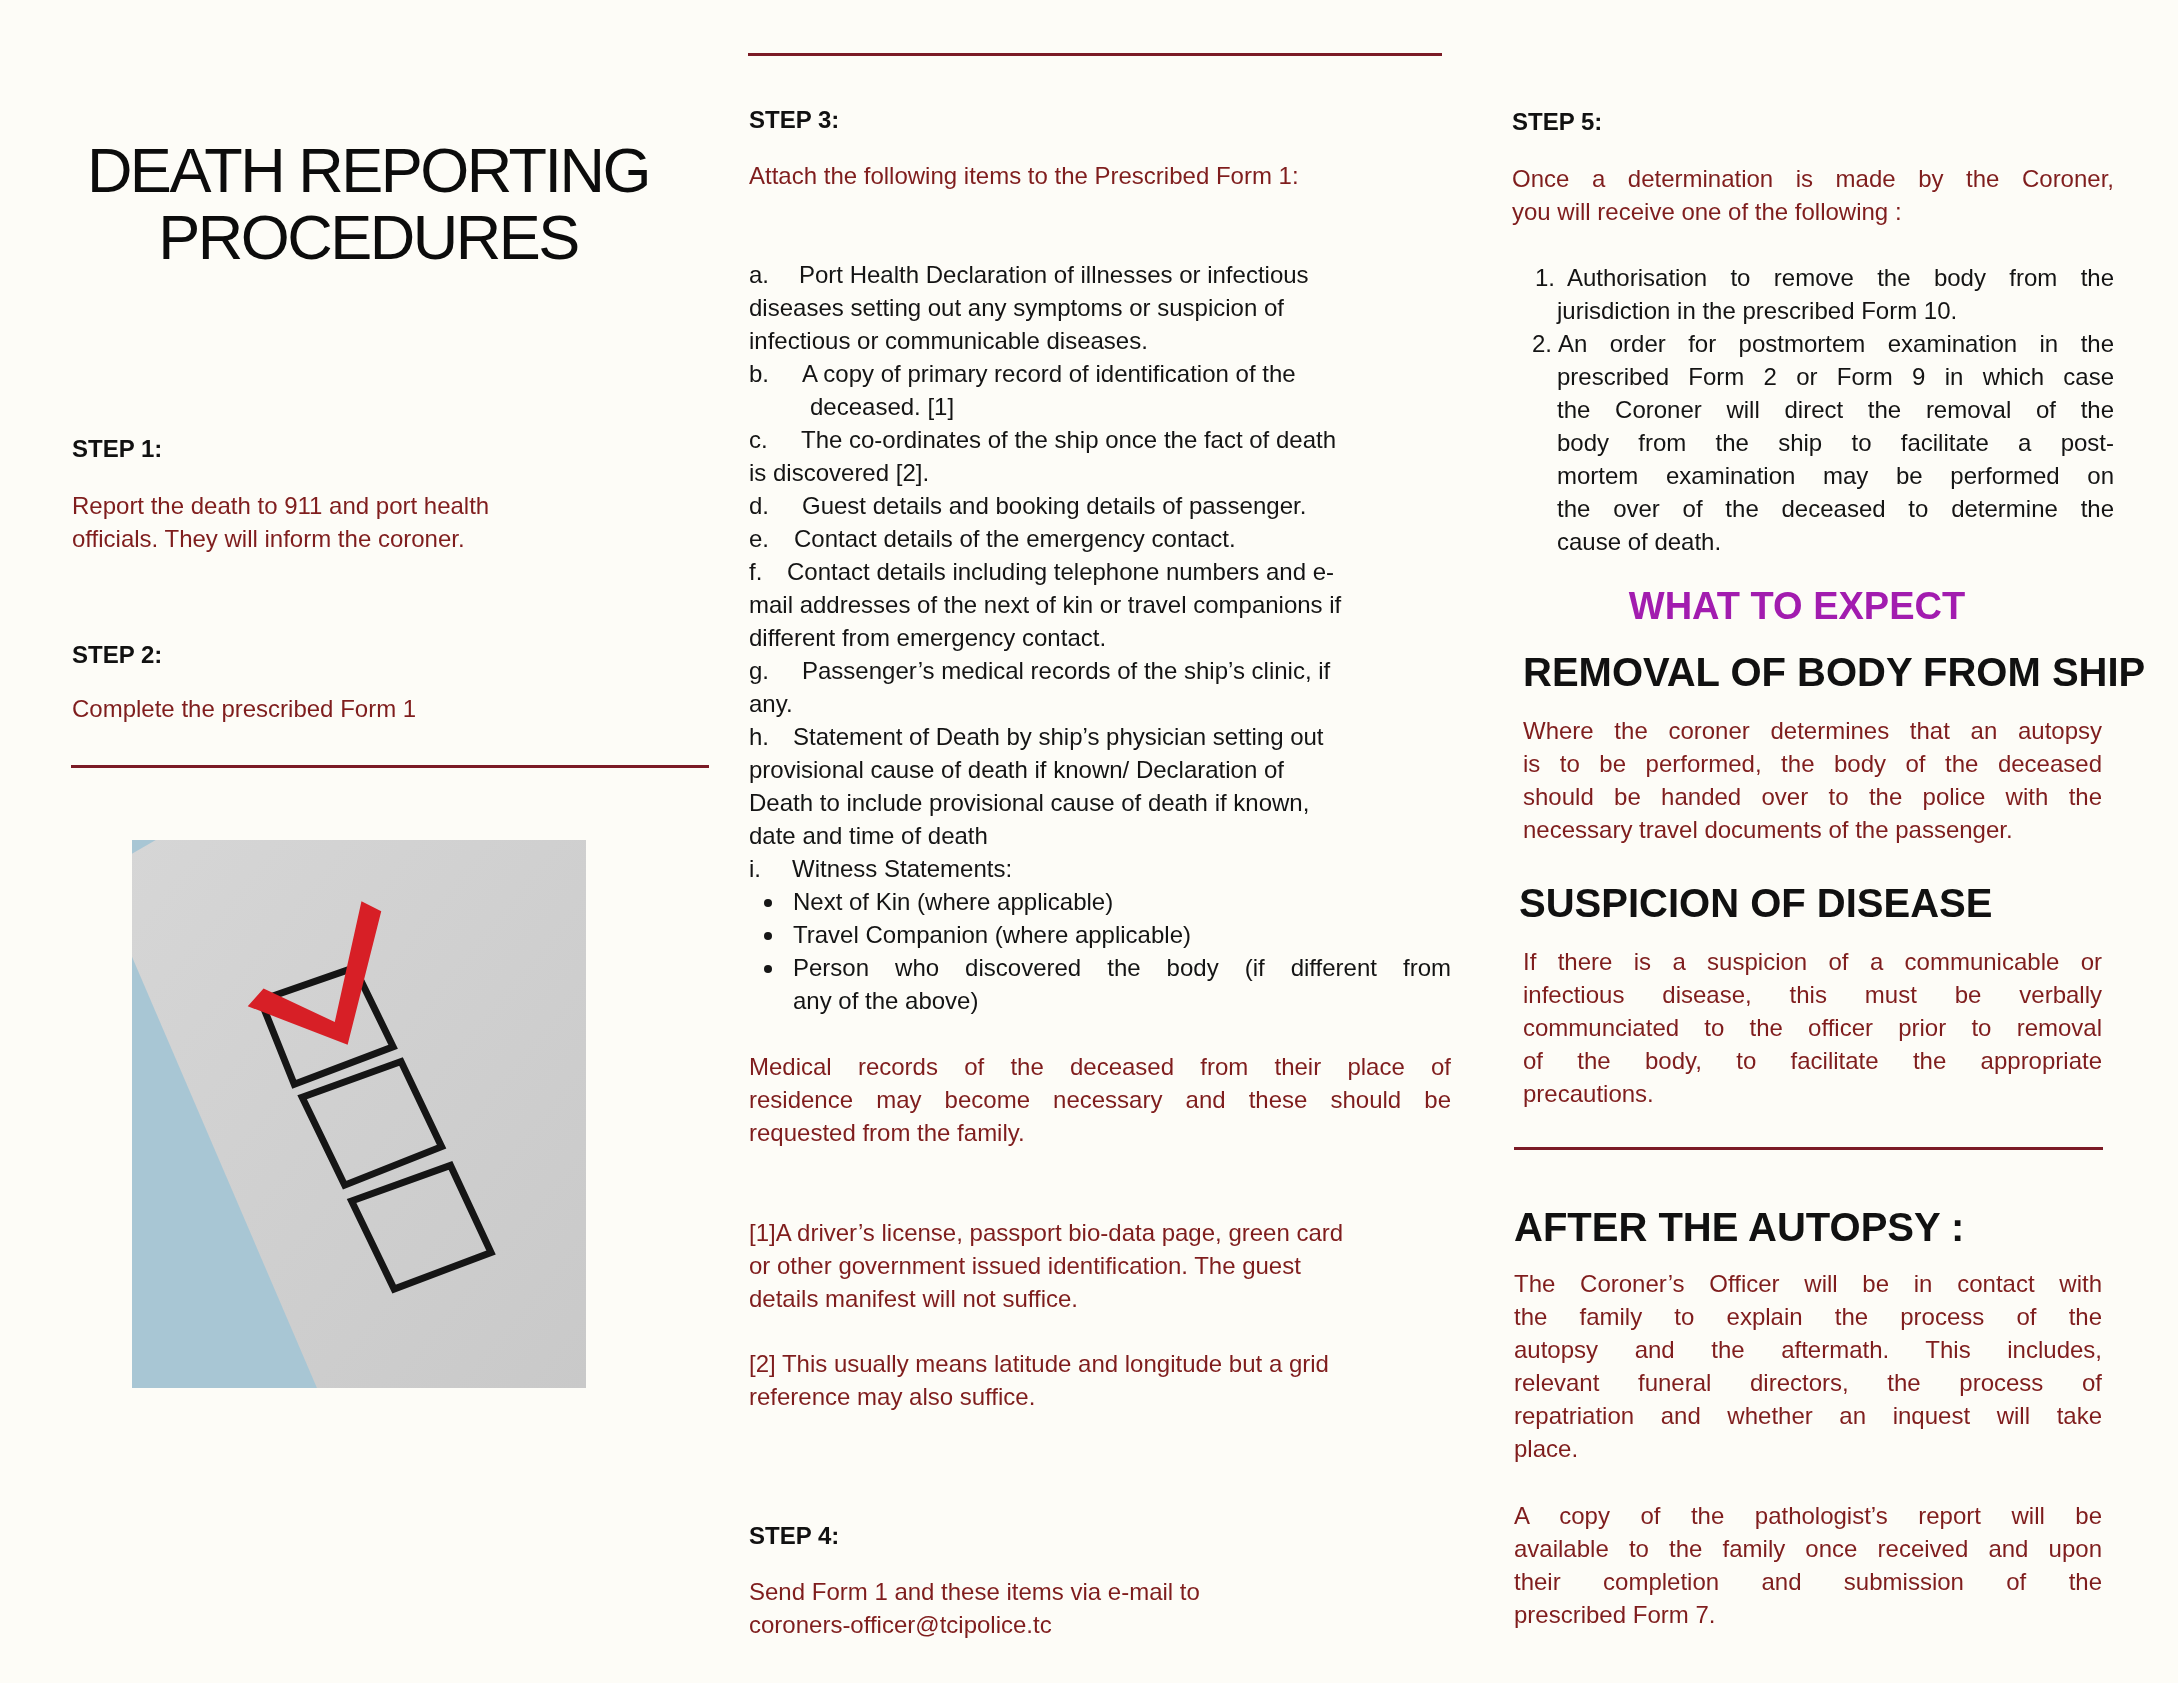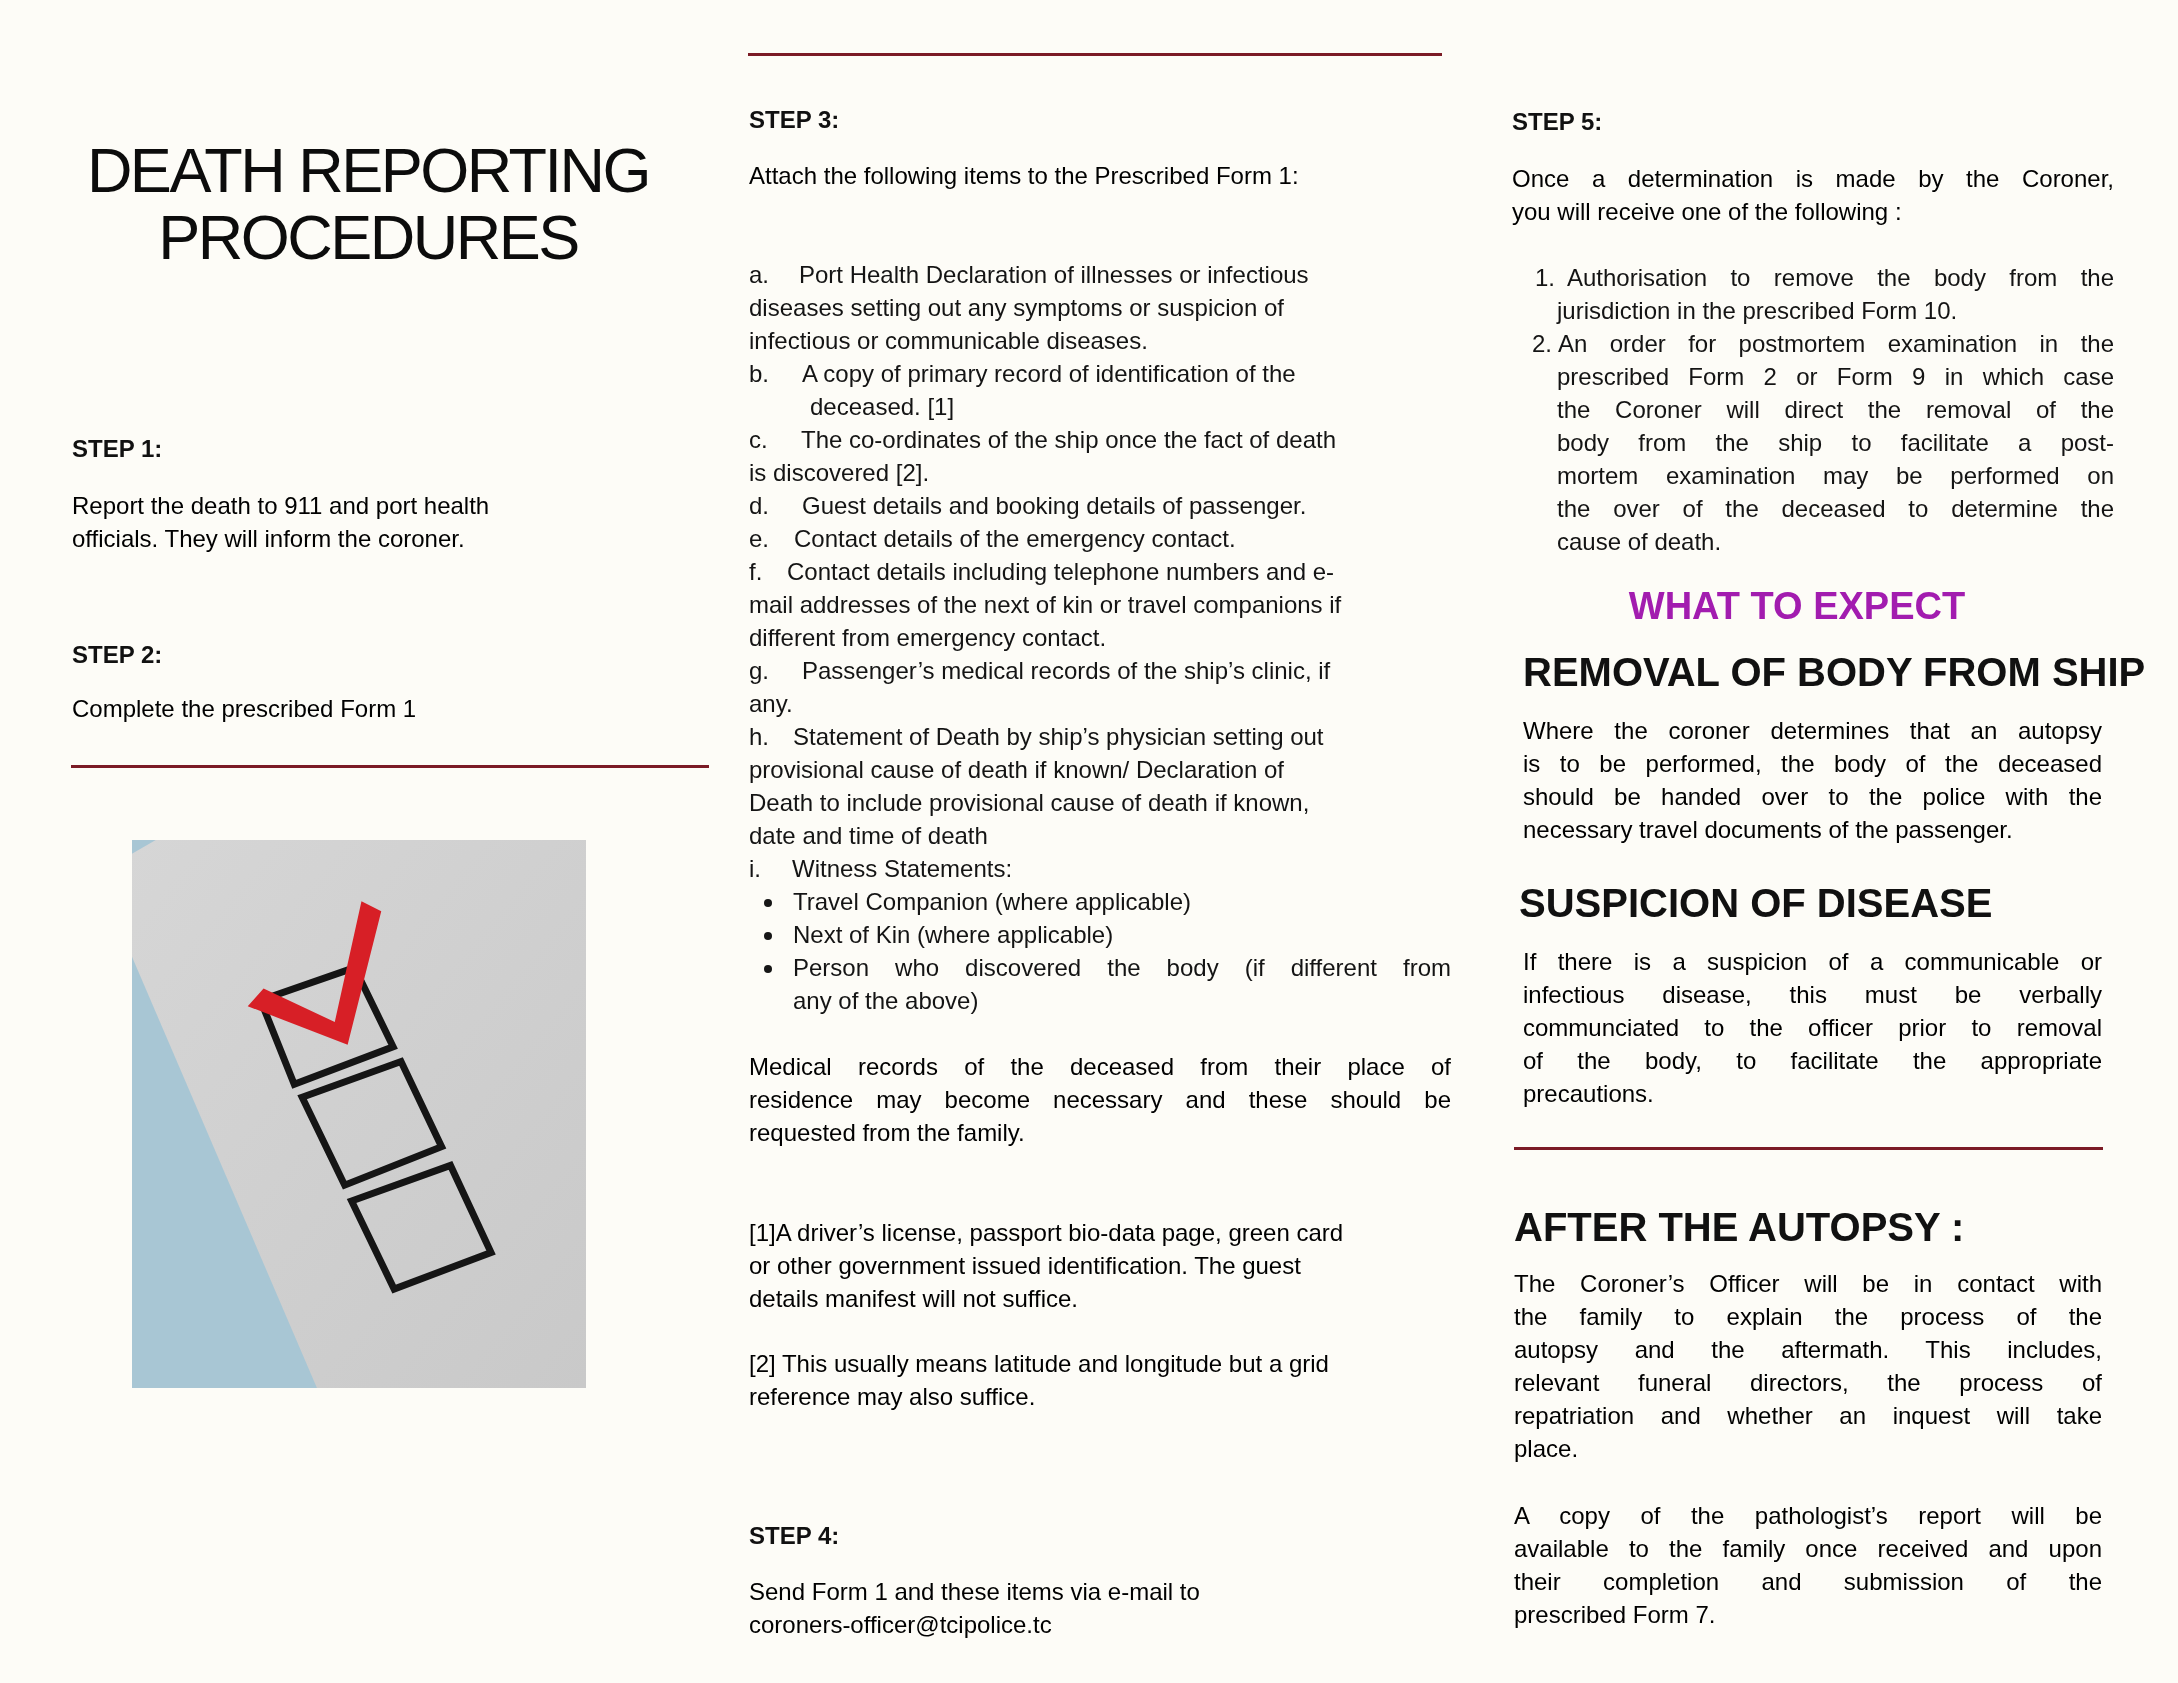--- a/index.html
+++ b/index.html
@@ -11,21 +11,21 @@
   .abs { position: absolute; }
   .title {
     left: 71px; top: 137px; width: 594px; text-align: center;
     font-size: 63px; line-height: 67px; letter-spacing: -2.5px; color: #0c0c0c;
     font-weight: normal;
   }
   .title div { white-space: nowrap; }
   .h-step { font-size: 24px; line-height: 36px; font-weight: bold; white-space: nowrap; color: #111; }
   .h-sec { font-size: 40px; line-height: 38px; font-weight: bold; white-space: nowrap; color: #111; }
   .h-big { font-size: 38px; line-height: 44px; font-weight: bold; white-space: nowrap; text-align: center; color: #a21caf; }
-  .txt { font-size: 24px; line-height: 33px; color: #000000; }
+  .txt { font-size: 24px; line-height: 33px; color: #7f1d1d; }
   .ln { display: block; white-space: nowrap; height: 33px; }
   .ln.j { white-space: normal; text-align: justify; text-align-last: justify; overflow: hidden; }
   .row { position: relative; height: 33px; font-size: 24px; line-height: 33px; white-space: nowrap; }
   .row .lbl { position: absolute; left: 0; top: 0; }
   .row .t { position: absolute; top: 0; white-space: nowrap; }
   .row .t.j { right: 0; white-space: normal; text-align: justify; text-align-last: justify; overflow: hidden; height: 33px; }
   .row .dot { position: absolute; top: 14px; width: 8px; height: 8px; border-radius: 50%; background: #161616; }
   .rule { height: 3px; background: #7b1b26; }
   .photo { left: 132px; top: 840px; width: 454px; height: 548px; }
 </style>
@@ -146,25 +146,25 @@
       <span class="t" style="left:0;">date and time of death</span>
     </div>
 
   <div class="row">
     <span class="lbl">i.</span>
     <span class="t" style="left:43px;">Witness Statements:</span>
   </div>
 
   <div class="row">
     <span class="dot" style="left:15px;"></span>
+    <span class="t" style="left:44px;">Next of Kin (where applicable)</span>
+  </div>
+  <div class="row">
+    <span class="dot" style="left:15px;"></span>
     <span class="t" style="left:44px;">Travel Companion (where applicable)</span>
-  </div>
-  <div class="row">
-    <span class="dot" style="left:15px;"></span>
-    <span class="t" style="left:44px;">Next of Kin (where applicable)</span>
   </div>
   <div class="row">
     <span class="dot" style="left:15px;"></span>
     <span class="t j" style="left:44px;">Person who discovered the body (if different from</span>
   </div>
   <div class="row">
     <span class="t" style="left:44px;">any of the above)</span>
   </div>
 </div>
 

